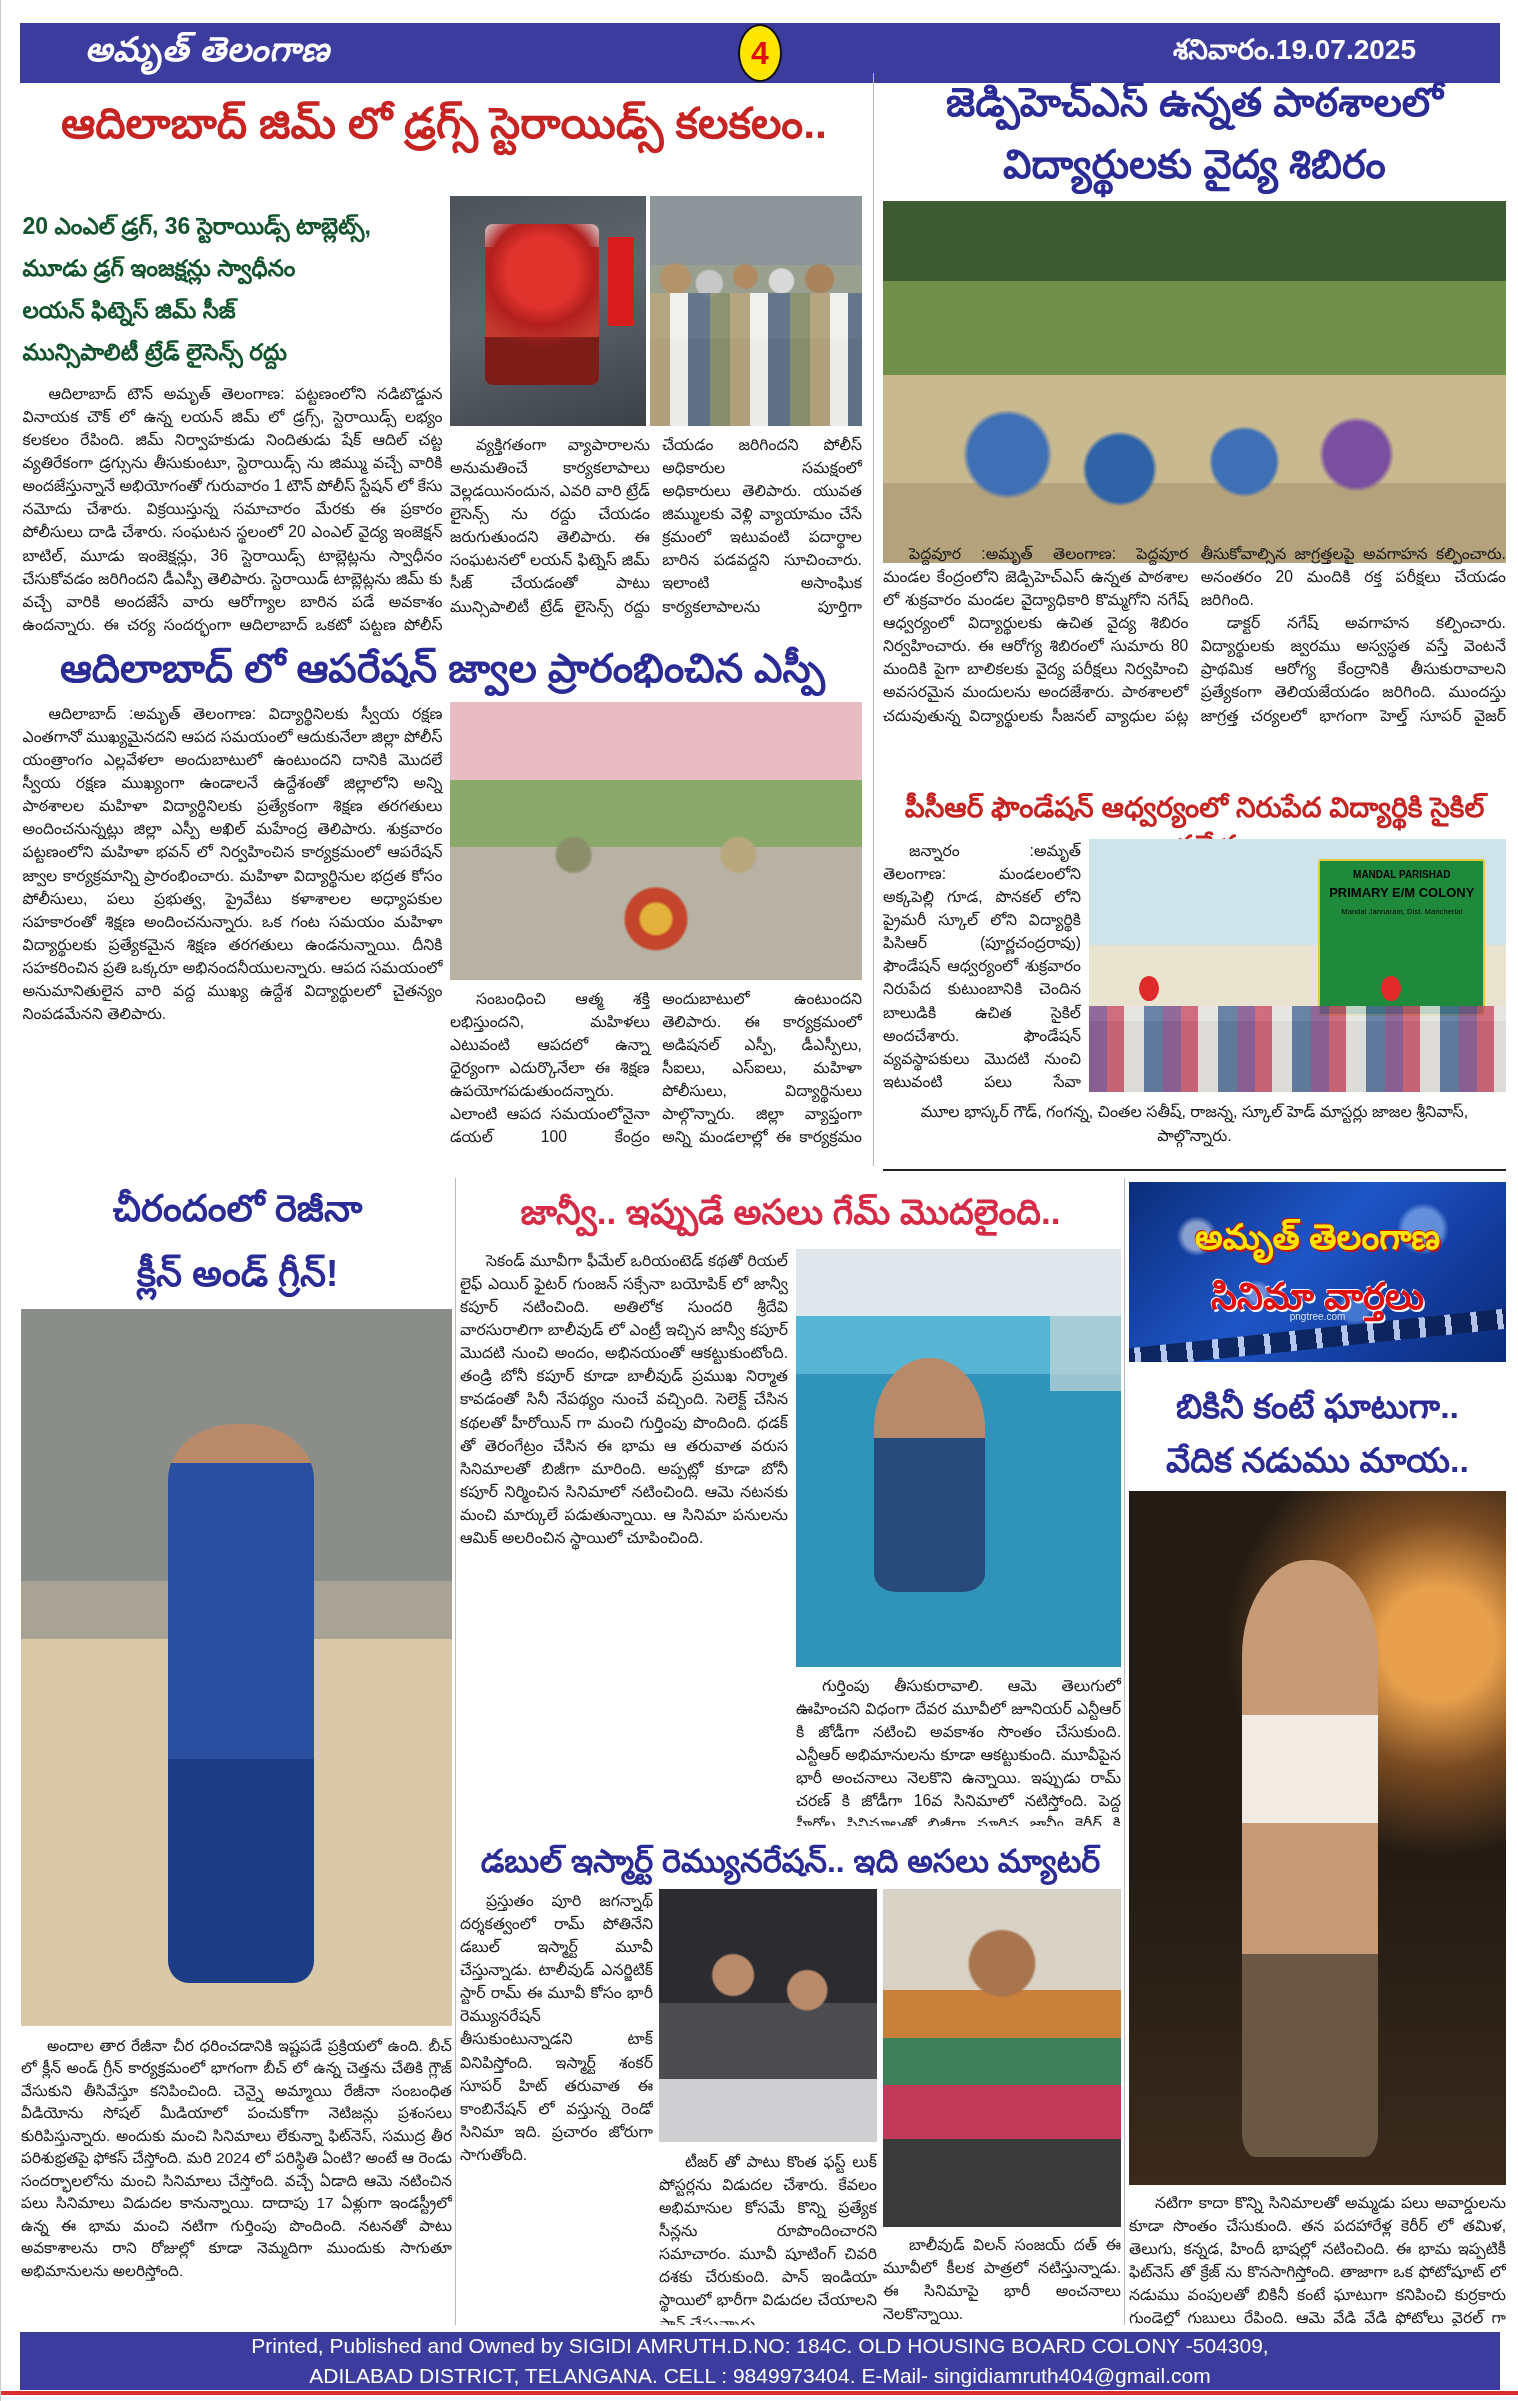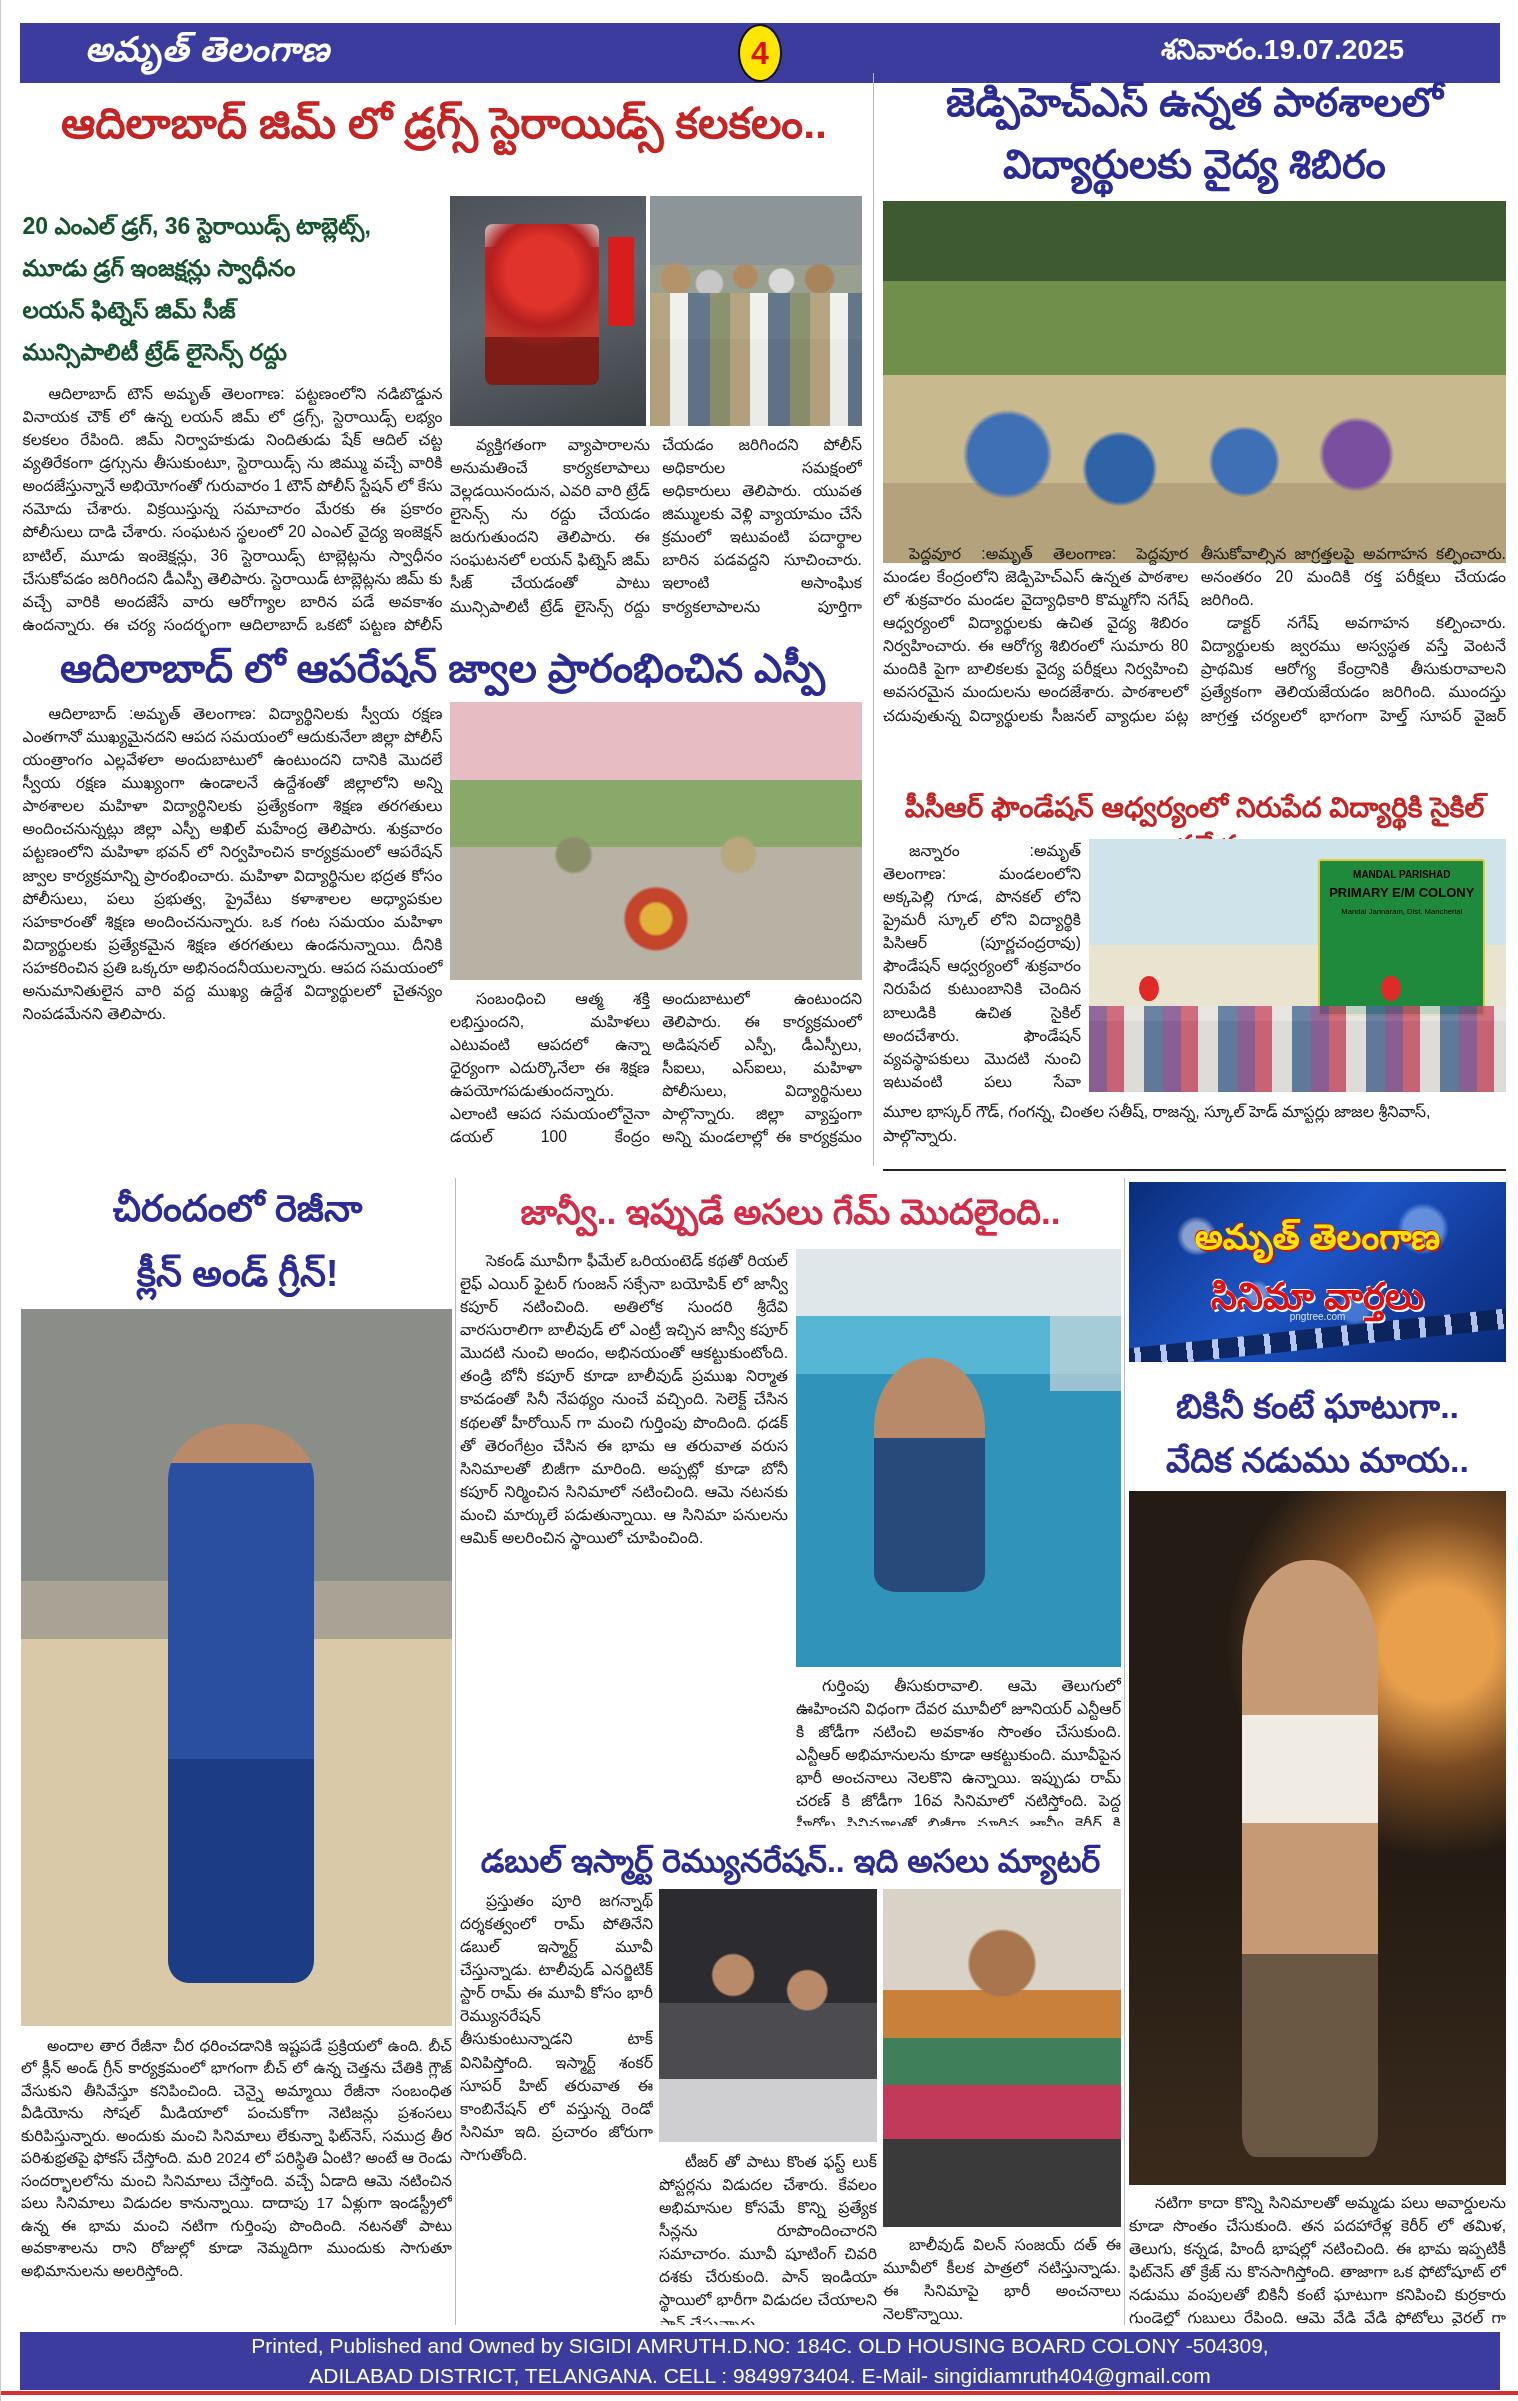--- a/index.html
+++ b/index.html
@@ -7,33 +7,33 @@
         font-family:"Liberation Sans","DejaVu Sans",sans-serif;overflow:hidden;
         border-left:0.8px solid #c8ccc4;border-right:0.8px solid #c8ccc4;}
   .abs{position:absolute;}
   
   .bar{background:#3c3c9e;color:#ffffff;}
   #masthead{left:19px;top:23px;width:1480px;height:60px;display:flex;align-items:center;}
   #masthead .title{font-size:34px;font-weight:bold;font-style:italic;padding-left:65px;letter-spacing:0.8px;}
   #masthead .pagenum{position:absolute;left:50%;top:50%;transform:translate(-50%,-50%);
         width:40px;height:54px;background:#ffe600;border:2.3px solid #111;border-radius:50%;
         display:flex;align-items:center;justify-content:center;color:#e01010;font-size:32px;font-weight:bold;}
-  #masthead .date{position:absolute;right:96px;font-size:28px;font-weight:bold;}
+  #masthead .date{position:absolute;right:84px;font-size:28px;font-weight:bold;}
   
   .hl{position:absolute;text-align:center;font-weight:bold;line-height:1.35;}
   .hl.red{color:#c62323;}
   .hl.blue{color:#2b2b96;}
   .hl.pink{color:#d52b46;}
   
   #bullets{left:21.5px;top:206px;width:420px;color:#14532d;font-size:23px;font-weight:bold;line-height:1.82;}
   
   .body-text{position:absolute;font-size:15.7px;line-height:1.47;text-align:justify;color:#161616;overflow:hidden;}
   .body-text p{margin:0;text-indent:26px;}
   .cols2{column-count:2;column-gap:12.3px;}
-  .caption{position:absolute;font-size:16px;line-height:1.5;color:#161616;text-align:left;overflow:hidden;}
+  .caption{position:absolute;font-size:16px;line-height:1.5;color:#161616;text-align:center;overflow:hidden;}
   
   .vrule{position:absolute;width:0.8px;background:#b9b9b9;}
   .hrule{position:absolute;height:1.5px;background:#222;}
   
   .photo{position:absolute;overflow:hidden;background:#cfcfcf;}
   .ph-gym-left{background:linear-gradient(160deg,#4c5258 0%,#60666d 45%,#3c4146 100%);}
   .ph-gym-left .machine{position:absolute;left:18%;top:12%;width:58%;height:70%;
         background:radial-gradient(circle at 50% 30%,#e0332b 0 28%,#b31f1f 42%,transparent 60%),
         linear-gradient(180deg,#d8d8d8 0 14%,#c23a2e 14% 70%,#7e1d18 70% 100%);border-radius:7.7px;}
   .ph-gym-left .sign{position:absolute;right:6%;top:18%;width:26px;height:84px;background:#d81d1d;

